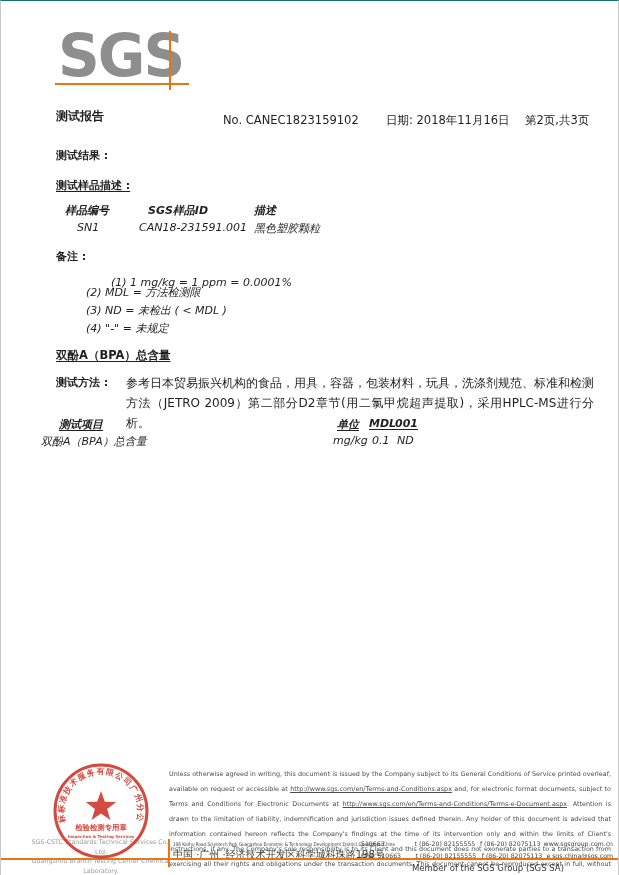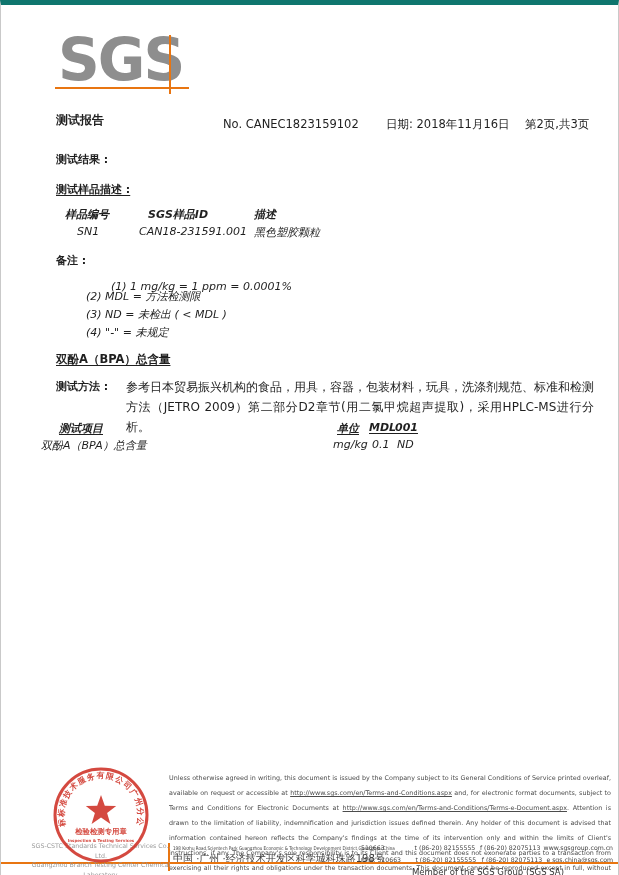--- a/index.html
+++ b/index.html
@@ -1,20 +1,20 @@
 <!DOCTYPE html>
 <html><head>
 <meta charset="utf-8">
 <style>
   * { margin:0; padding:0; box-sizing:border-box; }
   html,body { background:#fff; }
   body { font-family:"DejaVu Sans","Liberation Sans",sans-serif; color:#1f1f1f; }
   .page {
     position:relative; width:619px; height:875px; background:#ffffff;
-    border-top:5px solid #0f766e; border-left:1px solid #c9c9c9; border-right:1px solid #c9c9c9;
+    border-top:1px solid #0f766e; border-left:1px solid #c9c9c9; border-right:1px solid #c9c9c9;
     overflow:hidden;
   }
   .abs { position:absolute; }
 
   
   .logo-text { font-weight:bold; font-size:58px; letter-spacing:-2px; color:#8e8e8e; line-height:1; }
   .logo-hline { background:#e87511; height:2px; }
   .logo-vline { background:#e87511; width:2px; }
 
   

